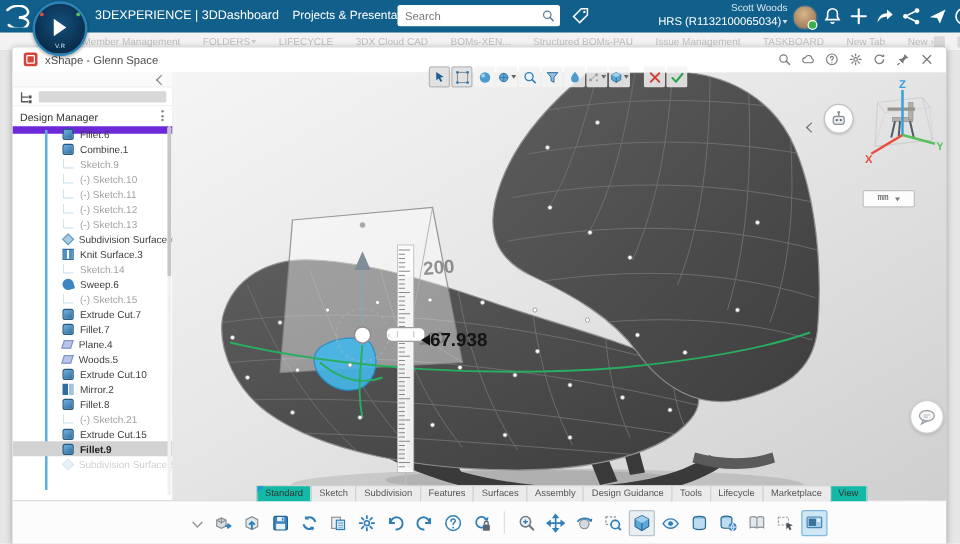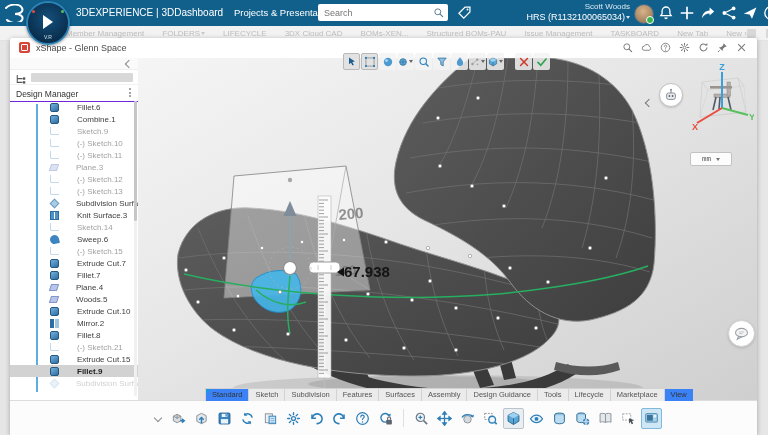--- a/index.html
+++ b/index.html
@@ -64,32 +64,32 @@
   
   .panel{position:absolute;left:0;top:20px;width:128px;bottom:35px;background:#fff;border-right:1px solid #e0e0e0}
   .collapsestrip{height:11px;background:#fafafa;border-bottom:1px solid #efefef;position:relative}
   .chev{display:inline-block;width:5px;height:5px;border-left:1.4px solid #8a8a8a;border-bottom:1.4px solid #8a8a8a}
   .chev.left{transform:rotate(45deg)}
   .chev.down{transform:rotate(-45deg)}
   .collapsestrip .chev{position:absolute;right:6px;top:3px}
   .treebar{height:14px;position:relative;border-bottom:1px solid #f2f2f2}
   .treebar .tg{position:absolute;left:5px;top:1px;width:12px;height:12px;color:#555}
   .treebar .field{position:absolute;left:21px;right:5px;top:2.5px;height:9px;background:#d8d8d8;border-radius:1px}
-  .phead{height:16px;position:relative;border-bottom:1px solid #6d28d9}
+  .phead{height:16px;position:relative;border-bottom:6px solid #6d28d9}
   .phead .t{position:absolute;left:6px;top:4px;font-size:8.5px;color:#333}
   .vdots{position:absolute;right:7px;top:3px;display:flex;flex-direction:column;gap:1.5px;cursor:pointer}
   .vdots i{width:2px;height:2px;border-radius:50%;background:#888}
   .tlist{position:absolute;left:0;right:0;top:43px;bottom:0;overflow:hidden}
   .guide{position:absolute;left:26px;top:3px;width:2px;background:#5dade2}
   .trow{height:12px;display:flex;align-items:center;padding-left:40px;position:relative;cursor:pointer}
   .trow.sel{background:#d2d2d2}
   .trow.sel .tlabel{font-weight:bold;color:#222}
   .trow.faded{opacity:.5}
   .trow.ghost{opacity:.25}
-  .tlabel{font-size:8px;color:#3d3d3d;margin-left:18px;white-space:nowrap}
+  .tlabel{font-size:8px;color:#3d3d3d;margin-left:5px;white-space:nowrap}
   .ti{width:9px;height:9px;flex:0 0 auto;position:relative}
   .ti-sketch{border-left:1.5px solid #85b4d8;border-bottom:1.5px solid #85b4d8;border-radius:0 0 0 2px;width:8px;height:7px}
   .ti-plane{width:8px;height:7px;background:#b9c5e8;border:1px solid #8296cc;transform:skewX(-18deg);box-sizing:border-box}
   .ti-solid{background:linear-gradient(145deg,#72b1dc,#2e6da3);border-radius:2px;border:1px solid #24587f;box-sizing:border-box}
   .ti-subdiv{width:7px;height:7px;background:#a9cce3;border:1px solid #6d9ec4;transform:rotate(45deg);margin-left:1px;box-sizing:border-box}
   .ti-knit{background:linear-gradient(90deg,#4f93c4 40%,#fff 40%,#fff 60%,#4f93c4 60%);border:1px solid #2e6da3;box-sizing:border-box}
   .ti-sweep{background:#3d85c0;border-radius:60% 60% 10% 60%;transform:rotate(-15deg)}
   .ti-mirror{background:linear-gradient(90deg,#2e6da3 45%,transparent 45%,transparent 55%,#9fc4de 55%)}
   .pscroll{position:absolute;right:1px;top:43px;bottom:4px;width:3px;background:#f0f0f0;border-radius:2px}
   .pscroll .thumb{position:absolute;left:0;top:0;width:3px;height:120px;background:#c6c6c6;border-radius:2px}
@@ -116,21 +116,21 @@
                    background:rgba(243,243,243,.85);display:flex;align-items:center;justify-content:center}
   .vtoolbar button svg{width:12px;height:12px;display:block}
   .vtoolbar button.pressed{background:#e2e2e2;border-color:#b9b9b9}
   .vtoolbar button.gap{margin-left:10px}
   .vtoolbar .caret.tiny{color:#666}
 
   
   .ribbontabs{position:absolute;left:195px;top:350px;height:13px;display:flex;z-index:31}
   .rtab{font-size:7.5px;line-height:12px;padding:0 6px;background:#ebebeb;border:1px solid #d2d2d2;border-bottom:none;
         color:#555;margin-right:-1px;position:relative;cursor:pointer;white-space:nowrap}
-  .rtab.active{background:#3b82f6;z-index:2;color:#333}
+  .rtab.active{background:#14b8a6;z-index:2;color:#333}
   .rtab.accent::before{content:"";position:absolute;left:0;top:0;width:0;height:0;
         border-top:5px solid #1a9bd7;border-right:5px solid transparent}
 
   
   .btoolbar{position:absolute;left:0;right:0;top:362px;bottom:0;background:#fcfcfc;border-top:1px solid #dcdcdc;
             display:flex;align-items:center;padding-left:142px;z-index:30}
   .collapsebtn{width:12px;height:12px;margin-right:4px;display:flex;align-items:center;justify-content:center}
   .tgroup{display:flex;gap:2px;align-items:center}
   .tgroup button{width:21px;height:21px;border-radius:2px;border:1px solid transparent;
                  display:flex;align-items:center;justify-content:center;color:#2e7fb8}
@@ -347,24 +347,20 @@
           <span class="ti ti-sketch"></span>
           <span class="tlabel">Sketch.9</span>
         </div>
         <div class="trow faded">
           <span class="ti ti-sketch"></span>
           <span class="tlabel">(-) Sketch.10</span>
         </div>
         <div class="trow faded">
           <span class="ti ti-sketch"></span>
           <span class="tlabel">(-) Sketch.11</span>
-        </div>
-        <div class="trow faded">
-          <span class="ti ti-plane"></span>
-          <span class="tlabel">Plane.3</span>
         </div>
         <div class="trow faded">
           <span class="ti ti-sketch"></span>
           <span class="tlabel">(-) Sketch.12</span>
         </div>
         <div class="trow faded">
           <span class="ti ti-sketch"></span>
           <span class="tlabel">(-) Sketch.13</span>
         </div>
         <div class="trow">

